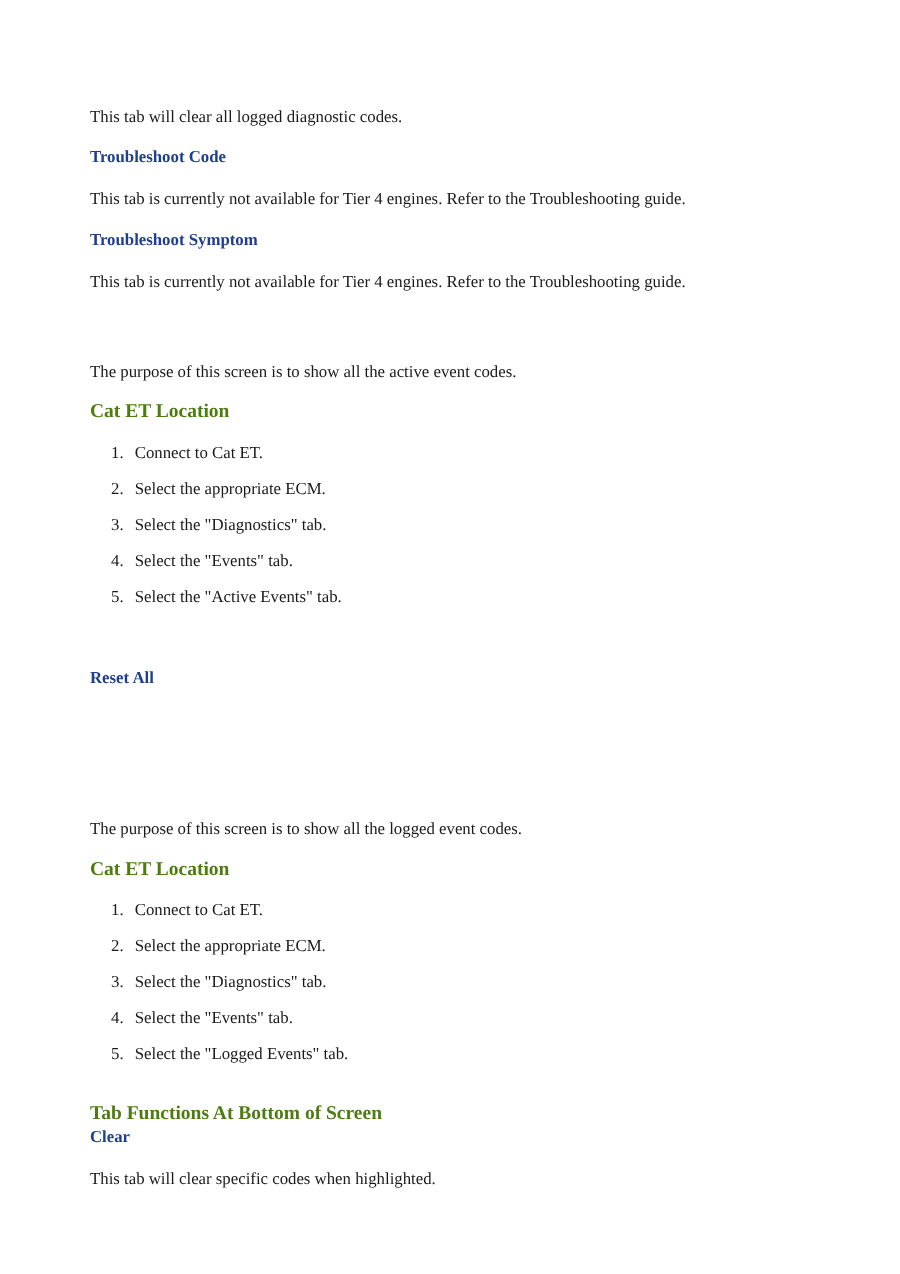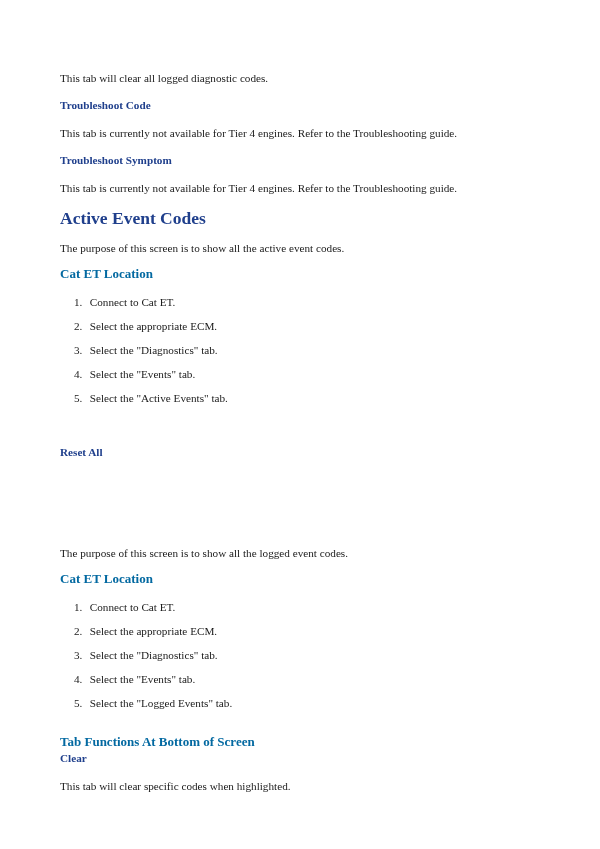--- a/index.html
+++ b/index.html
@@ -36,21 +36,21 @@
     }
     .h1 {
       font-size: 17.5px;
       font-weight: bold;
       color: #1f3f8c;
       line-height: 20px;
     }
     .h2 {
       font-size: 13px;
       font-weight: bold;
-      color: #0369a1;
+      color: #4d7c0f;
       line-height: 16px;
     }
     .h3 {
       font-size: 11.2px;
       font-weight: bold;
       color: #1f3f8c;
       line-height: 14px;
     }
     .list {
       position: absolute;
@@ -93,21 +93,20 @@
 <div class="page">
 
   <p class="blk p" style="top:55px;">This tab will clear all logged diagnostic codes.</p>
 
   <h3 class="blk h3" style="top:82px;">Troubleshoot Code</h3>
   <p class="blk p" style="top:110px;">This tab is currently not available for Tier 4 engines. Refer to the Troubleshooting guide.</p>
 
   <h3 class="blk h3" style="top:137px;">Troubleshoot Symptom</h3>
   <p class="blk p" style="top:165px;">This tab is currently not available for Tier 4 engines. Refer to the Troubleshooting guide.</p>
 
-  <h1 class="blk h1" style="top:192px;">Active Event Codes</h1>
   <p class="blk p" style="top:225px;">The purpose of this screen is to show all the active event codes.</p>
   <h2 class="blk h2" style="top:250px;">Cat ET Location</h2>
 
   <ol class="list" style="top:279px;">
     <li><span class="num">1.</span> <span>Connect to Cat ET.</span></li>
     <li><span class="num">2.</span> <span>Select the appropriate ECM.</span></li>
     <li><span class="num">3.</span> <span>Select the "Diagnostics" tab.</span></li>
     <li><span class="num">4.</span> <span>Select the "Events" tab.</span></li>
     <li><span class="num">5.</span> <span>Select the "Active Events" tab.</span></li>
   </ol>

